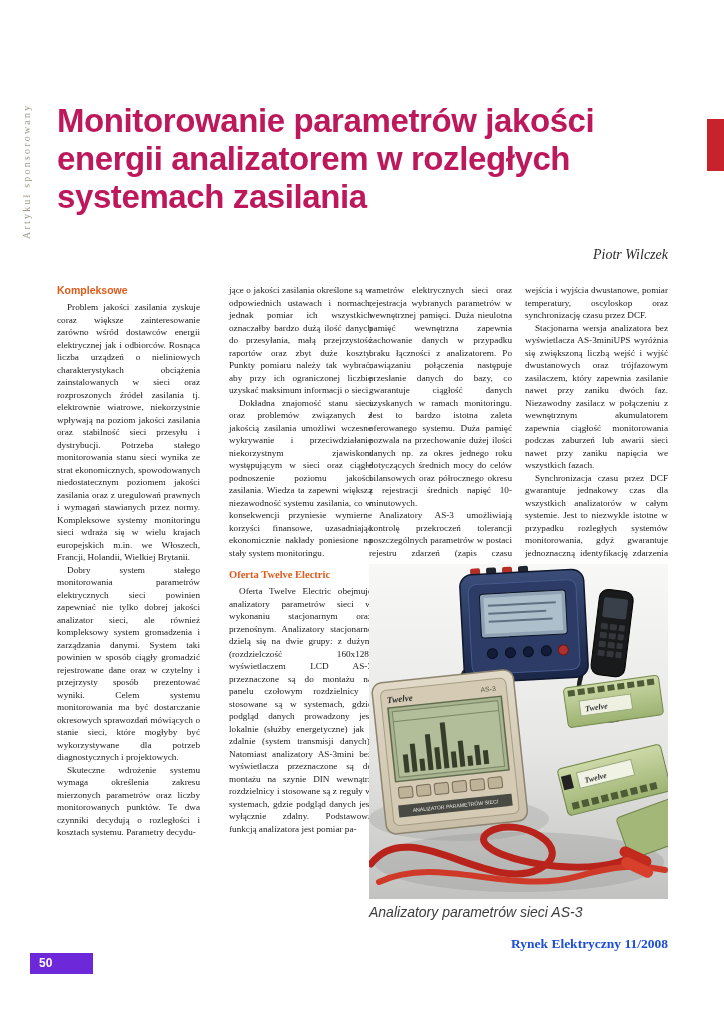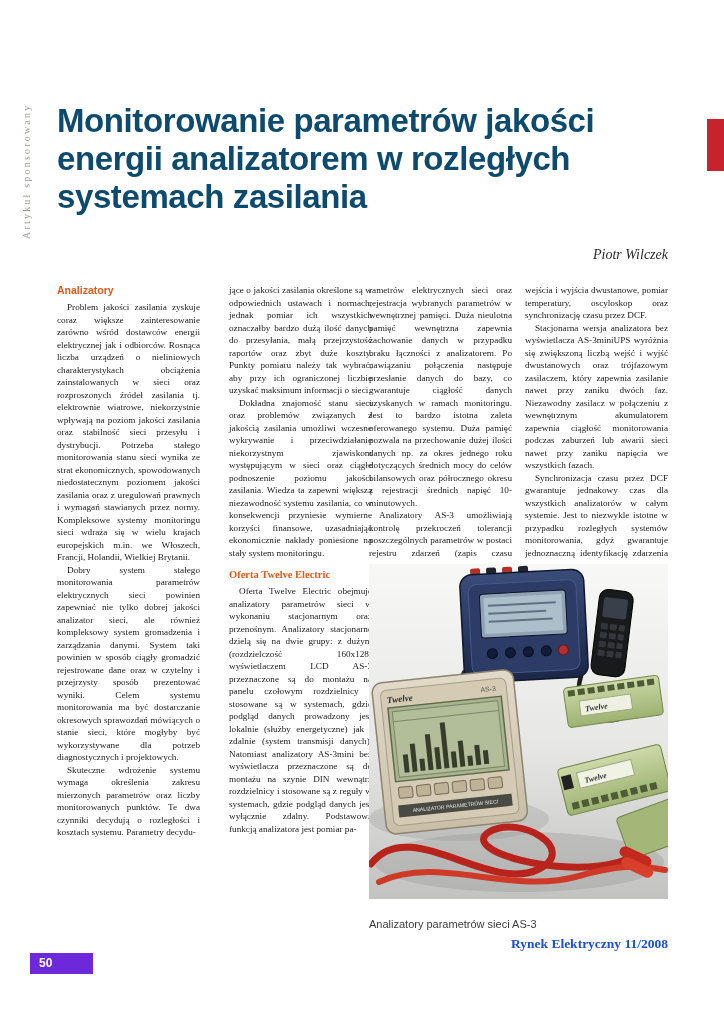--- a/index.html
+++ b/index.html
@@ -6,21 +6,21 @@
   .page{position:relative;width:724px;height:1024px;background:#ffffff;overflow:hidden;
         font-family:"Liberation Serif", serif;}
 
   .sponsor-vertical{position:absolute;left:21px;top:239px;transform:rotate(-90deg);
         transform-origin:0 0;white-space:nowrap;font-size:10px;letter-spacing:2.2px;
         color:#a3988a;font-family:"Liberation Serif", serif;}
 
   .red-tab{position:absolute;right:0;top:119px;width:17px;height:52px;background:#c8232c;}
 
   .title{position:absolute;left:57px;top:102px;margin:0;width:620px;
-        font-family:"Liberation Sans", sans-serif;font-weight:bold;color:#0c4a6e;
+        font-family:"Liberation Sans", sans-serif;font-weight:bold;color:#be185d;
         font-size:33px;line-height:38px;letter-spacing:-0.4px;}
   .title-line{display:block;}
 
   .author{position:absolute;right:56px;top:247px;font-size:14px;font-style:italic;
         color:#2a2a2a;}
 
   .content{position:absolute;left:57px;top:284px;width:611px;height:672px;}
   .col{position:absolute;top:0;width:143px;font-size:9.2px;line-height:12.5px;
         text-align:justify;color:#1b1b1b;}
   .col1{left:0;}
@@ -29,22 +29,22 @@
   .col4{left:468px;height:275px;overflow:hidden;}
 
   .col-heading{margin:0 0 4px 0;font-family:"Liberation Sans", sans-serif;
         font-size:10.5px;font-weight:bold;color:#e05a1b;line-height:13px;text-align:left;}
   .col-heading.spaced{margin-top:9px;font-family:Liberation Serif, serif;}
   .para{margin:0;text-indent:10px;}
   .para.no-indent{text-indent:0;}
 
   .figure{position:absolute;left:312px;top:280px;width:299px;margin:0;}
   .photo{width:299px;height:335px;line-height:0;}
-  .caption{margin-top:19px;font-family:"Liberation Sans", sans-serif;font-size:11px;
-        color:#3c3c3c;line-height:12px;}
+  .caption{margin-top:7px;font-family:"Liberation Sans", sans-serif;font-size:14px;
+        font-style:italic;color:#3c3c3c;line-height:12px;}
 
   .footer-pagenum{position:absolute;left:30px;top:953px;width:63px;height:21px;
         background:#6d28d9;color:#ffffff;font-family:"Liberation Sans", sans-serif;
         font-weight:bold;font-size:12px;line-height:21px;padding-left:9px;
         box-sizing:border-box;}
   .footer-journal{position:absolute;right:56px;top:936px;font-weight:bold;
         font-size:13.5px;color:#1d4ed8;font-family:"Liberation Serif", serif;}
 </style>
 </head>
 <body>
@@ -59,21 +59,21 @@
     <span class="title-line">Monitorowanie parametrów jakości</span>
     <span class="title-line">energii analizatorem w rozległych</span>
     <span class="title-line">systemach zasilania</span>
   </h1>
 
   <div class="author">Piotr Wilczek</div>
 
   <div class="content">
 
     <div class="col col1">
-      <h2 class="col-heading">Analizatory</h2>
+      <h2 class="col-heading">Kompleksowe</h2>
       <p class="para">Problem jakości zasilania zyskuje coraz większe zainteresowanie zarówno wśród dostawców energii elektrycznej jak i odbiorców. Rosnąca liczba urządzeń o nieliniowych charakterystykach obciążenia zainstalowanych w sieci oraz rozproszonych źródeł zasilania tj. elektrownie wiatrowe, niekorzystnie wpływają na poziom jakości zasilania oraz stabilność sieci przesyłu i dystrybucji. Potrzeba stałego monitorowania stanu sieci wynika ze strat ekonomicznych, spowodowanych niedostatecznym poziomem jakości zasilania oraz z uregulowań prawnych i wymagań stawianych przez normy. Kompleksowe systemy monitoringu sieci wdraża się w wielu krajach europejskich m.in. we Włoszech, Francji, Holandii, Wielkiej Brytanii.</p>
       <p class="para">Dobry system stałego monitorowania parametrów elektrycznych sieci powinien zapewniać nie tylko dobrej jakości analizator sieci, ale również kompleksowy system gromadzenia i zarządzania danymi. System taki powinien w sposób ciągły gromadzić rejestrowane dane oraz w czytelny i przejrzysty sposób prezentować wyniki. Celem systemu monitorowania ma być dostarczanie okresowych sprawozdań mówiących o stanie sieci, które mogłyby być wykorzystywane dla potrzeb diagnostycznych i projektowych.</p>
       <p class="para">Skuteczne wdrożenie systemu wymaga określenia zakresu mierzonych parametrów oraz liczby monitorowanych punktów. Te dwa czynniki decydują o rozległości i kosztach systemu. Parametry decydu-</p>
     </div>
 
     <div class="col col2">
       <p class="para no-indent">jące o jakości zasilania określone są w odpowiednich ustawach i normach, jednak pomiar ich wszystkich oznaczałby bardzo dużą ilość danych do przesyłania, małą przejrzystość raportów oraz zbyt duże koszty. Punkty pomiaru należy tak wybrać, aby przy ich ograniczonej liczbie uzyskać maksimum informacji o sieci.</p>
       <p class="para">Dokładna znajomość stanu sieci oraz problemów związanych z jakością zasilania umożliwi wczesne wykrywanie i przeciwdziałanie niekorzystnym zjawiskom występującym w sieci oraz ciągłe podnoszenie poziomu jakości zasilania. Wiedza ta zapewni większą niezawodność systemu zasilania, co w konsekwencji przyniesie wymierne korzyści finansowe, uzasadniając ekonomicznie nakłady poniesione na stały system monitoringu.</p>
       <h2 class="col-heading spaced">Oferta Twelve Electric</h2>
       <p class="para">Oferta Twelve Electric obejmuje analizatory parametrów sieci w wykonaniu stacjonarnym oraz przenośnym. Analizatory stacjonarne dzielą się na dwie grupy: z dużym (rozdzielczość 160x128) wyświetlaczem LCD AS-3 przeznaczone są do montażu na panelu czołowym rozdzielnicy i stosowane są w systemach, gdzie podgląd danych prowadzony jest lokalnie (służby energetyczne) jak i zdalnie (system transmisji danych). Natomiast analizatory AS-3mini bez wyświetlacza przeznaczone są do montażu na szynie DIN wewnątrz rozdzielnicy i stosowane są z reguły w systemach, gdzie podgląd danych jest wyłącznie zdalny. Podstawową funkcją analizatora jest pomiar pa-</p>

